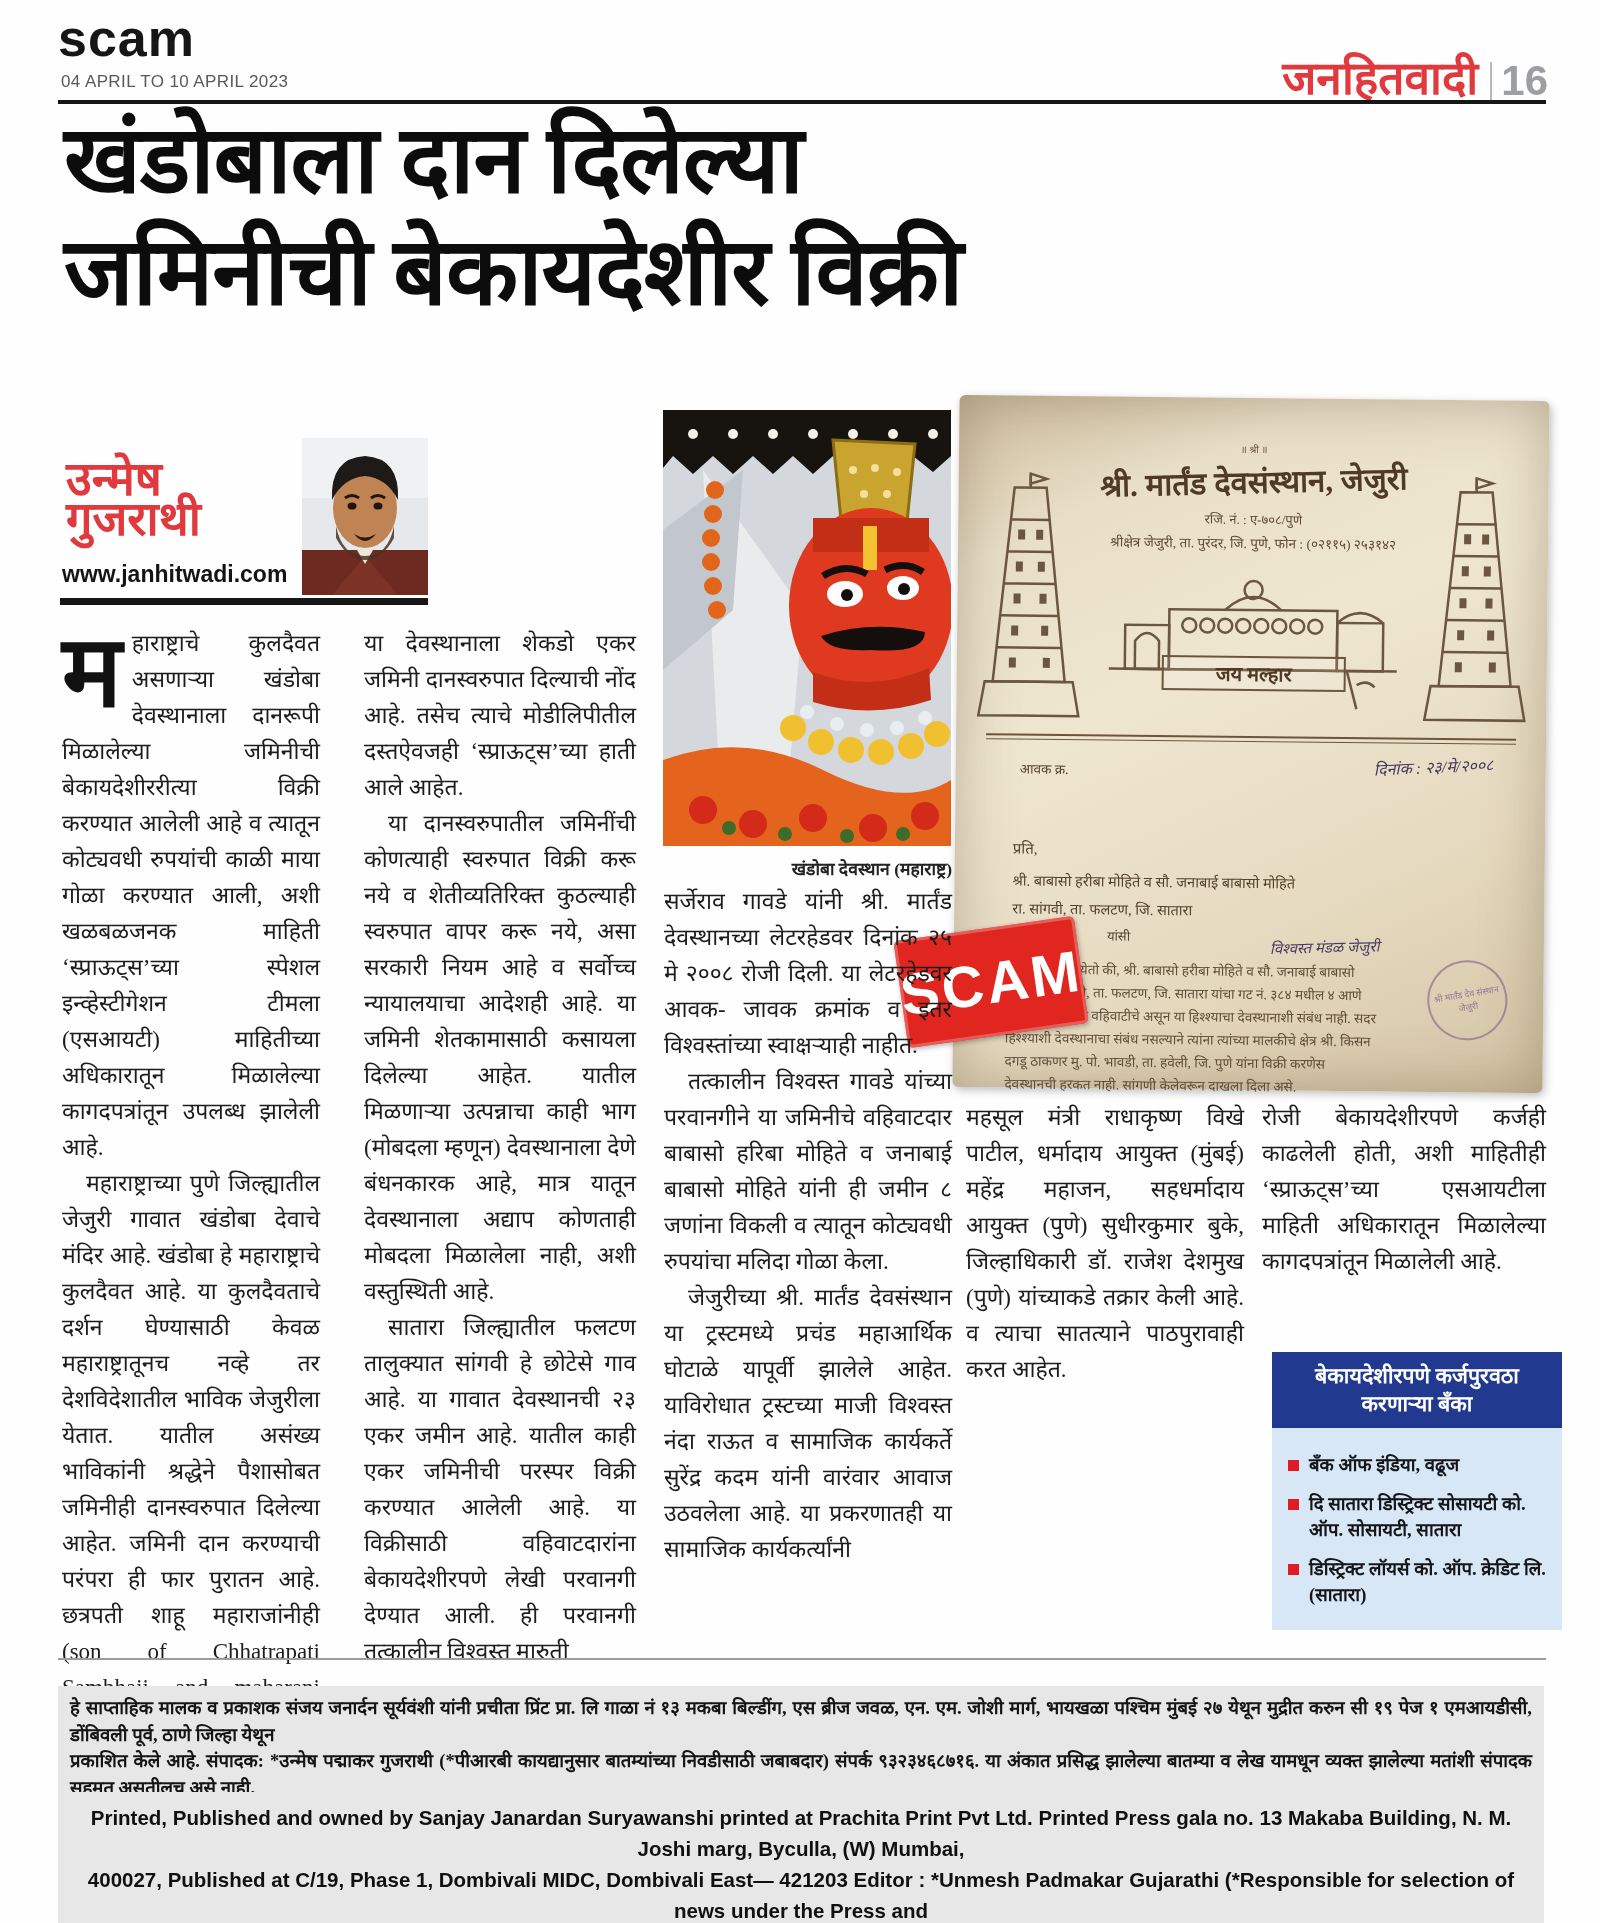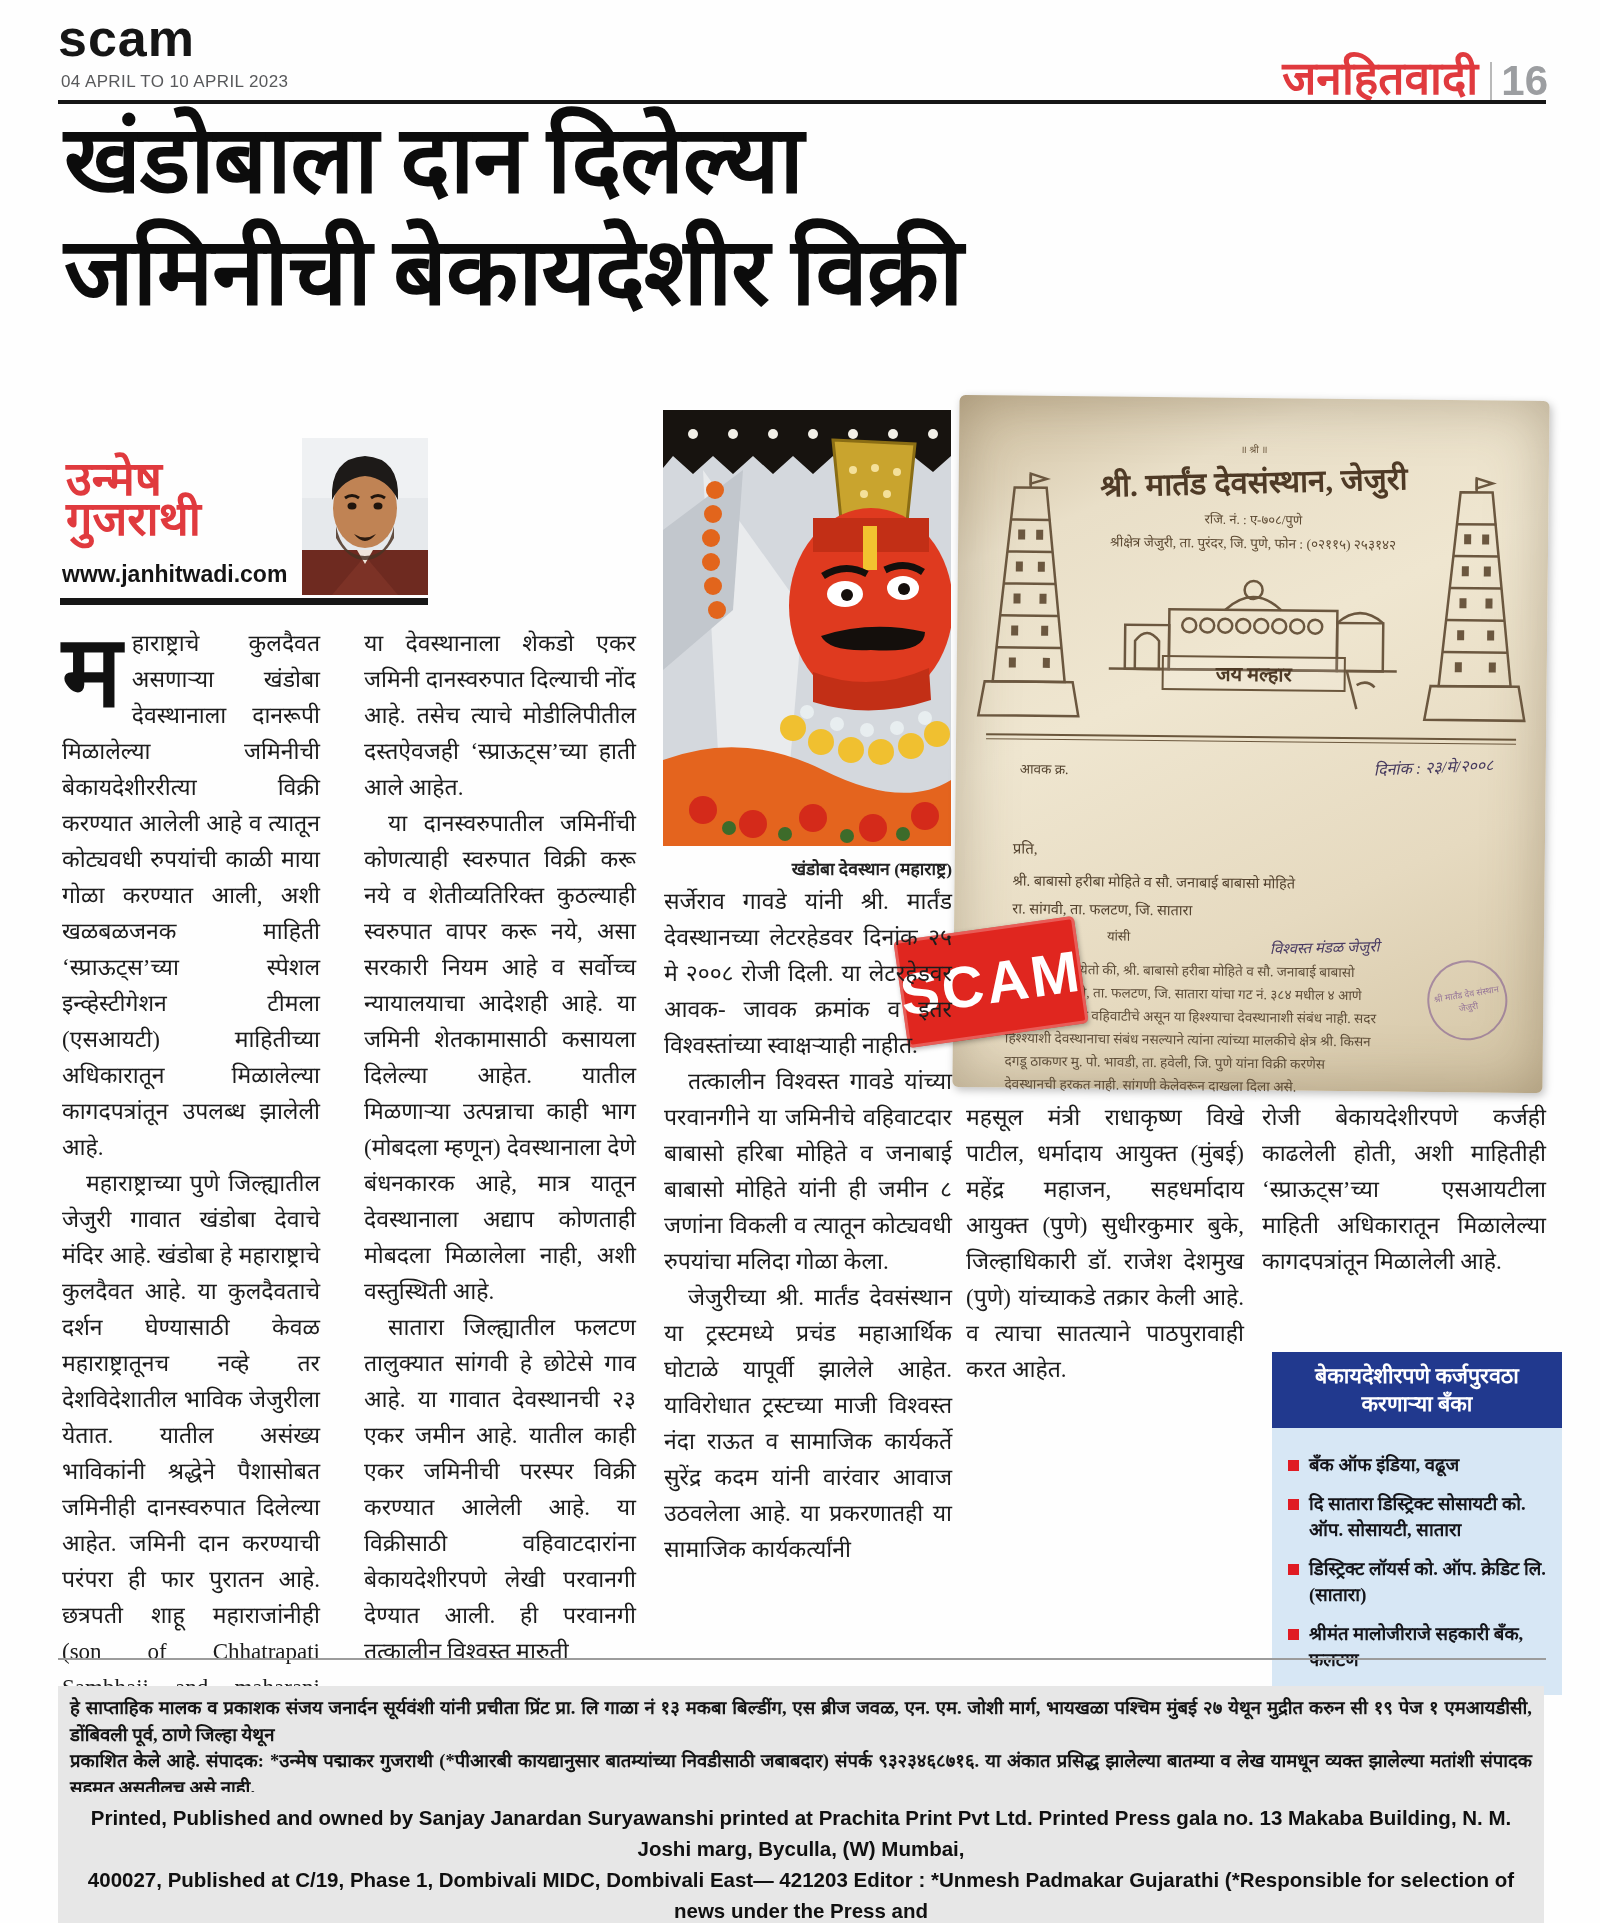--- a/index.html
+++ b/index.html
@@ -364,24 +364,20 @@
         <span class="bank-label">बँक ऑफ इंडिया, वढूज</span>
       </div>
       <div class="bank-item">
         <span class="bank-bullet"></span>
         <span class="bank-label">दि सातारा डिस्ट्रिक्ट सोसायटी को. ऑप. सोसायटी, सातारा</span>
       </div>
       <div class="bank-item">
         <span class="bank-bullet"></span>
         <span class="bank-label">डिस्ट्रिक्ट लॉयर्स को. ऑप. क्रेडिट लि. (सातारा)</span>
       </div>
-      <div class="bank-item">
-        <span class="bank-bullet"></span>
-        <span class="bank-label">श्रीमंत मालोजीराजे सहकारी बँक, फलटण</span>
-      </div>
     </div>
   </div>
 
   <div class="footer-sep"></div>
 
   <div class="footer-box" id="footer-mr">
     <div class="l1">हे साप्ताहिक मालक व प्रकाशक  संजय जनार्दन सूर्यवंशी यांनी प्रचीता प्रिंट प्रा. लि गाळा नं  १३ मकबा बिल्डींग, एस ब्रीज जवळ, एन. एम. जोशी मार्ग, भायखळा पश्चिम मुंबई २७ येथून मुद्रीत करुन सी १९ पेज १ एमआयडीसी, डोंबिवली पूर्व, ठाणे जिल्हा येथून</div>
     <div class="l2">प्रकाशित केले  आहे. संपादक: *उन्मेष पद्माकर गुजराथी (*पीआरबी कायद्यानुसार बातम्यांच्या निवडीसाठी जबाबदार) संपर्क ९३२३४६८७१६.  या अंकात प्रसिद्ध झालेल्या बातम्या व लेख यामधून व्यक्त झालेल्या मतांशी संपादक सहमत असतीलच असे नाही.</div>
     <div class="l3">E-mail: info@janhitwadi.com. RNI No. : MAHMAR/२०२०/७९३२०</div>
   </div>

